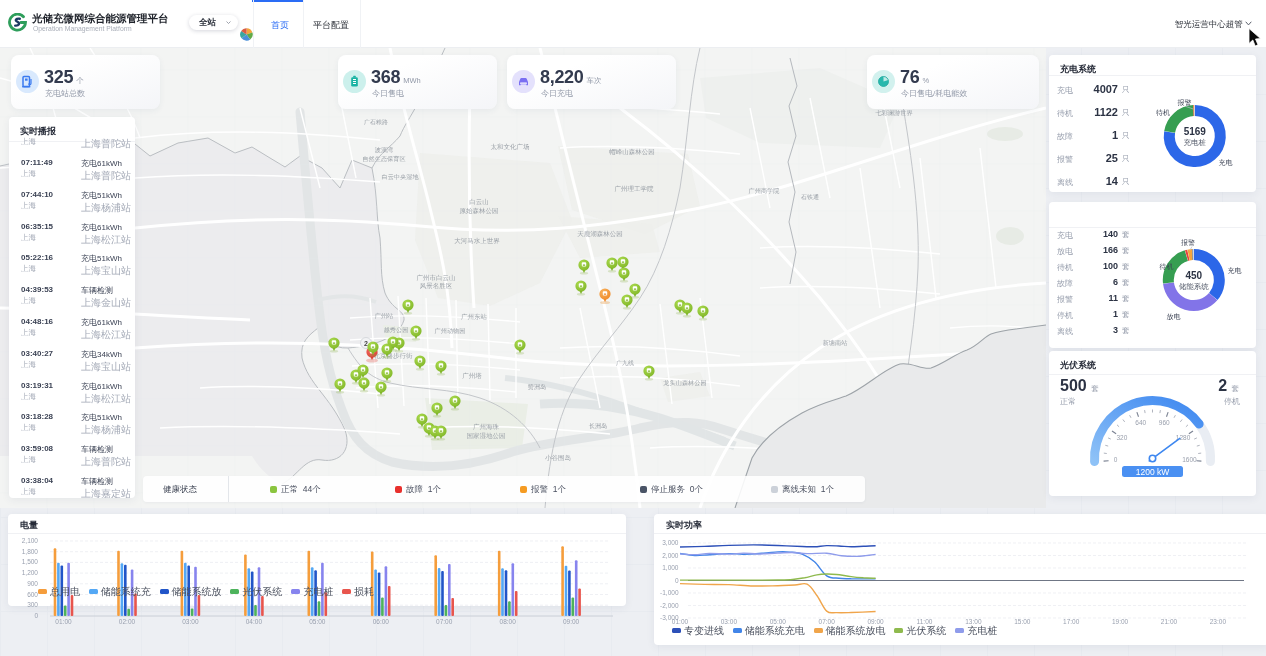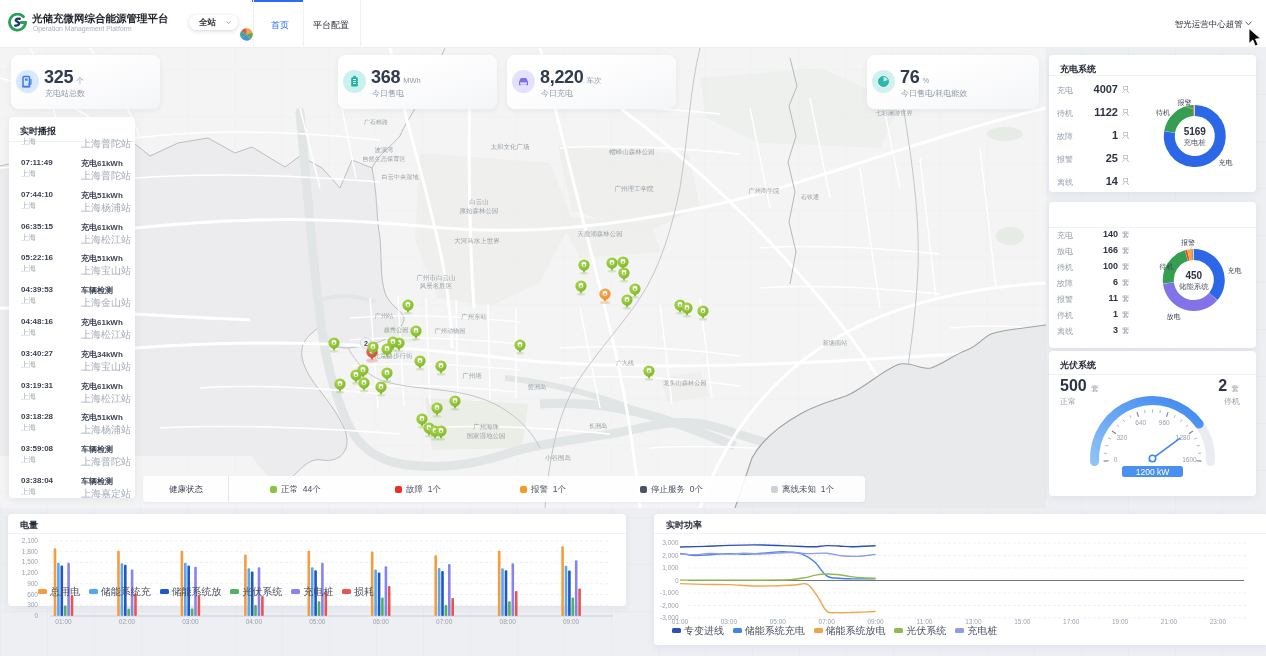--- a/index.html
+++ b/index.html
@@ -25,25 +25,25 @@
 .clab{position:absolute;left:34px;top:33px;font-size:8px;color:#9299a8}
 
 .pn{background:#fff;border-radius:4px;box-shadow:0 2px 8px rgba(40,60,100,.07);z-index:20}
 .pt{position:absolute;left:11px;top:8px;font-size:9px;font-weight:bold;color:#262b38}
 .pdiv{position:absolute;left:0;right:0;height:1px;background:#f0f1f4}
 
 #live{left:9px;top:117px;width:126px;height:381px;overflow:hidden}
 .lrow{position:absolute;left:12px;right:6px;height:32px}
 .lt{position:absolute;left:0;top:0;font-size:8px;font-weight:bold;color:#3b4254}
 .lb{position:absolute;left:0;top:11px;font-size:7.5px;color:#a3a9b6}
-.le{position:absolute;left:60px;top:0;font-size:8px;font-weight:bold;color:#3b4254;white-space:nowrap}
+.le{position:absolute;left:60px;top:0;font-size:8px;font-weight:normal;color:#3b4254;white-space:nowrap}
 .ls{position:absolute;left:60px;top:11px;font-size:10px;color:#a3a9b6;white-space:nowrap}
 
 #health{left:143px;top:476px;width:722px;height:26px;background:rgba(255,255,255,.88);border-radius:4px;z-index:15;box-shadow:0 1px 3px rgba(40,60,100,.05)}
-#health .hl{position:absolute;left:26px;top:8px;font-size:8.5px;color:#3a4050}
+#health .hl{position:absolute;left:20px;top:8px;font-size:8.5px;color:#3a4050}
 #health .hd{position:absolute;left:85px;top:0;width:1px;height:26px;background:#e3e6ea}
 .hi{position:absolute;top:8px;font-size:8.5px;color:#4a5060;white-space:nowrap}
 .hi i{display:inline-block;width:7px;height:7px;border-radius:2px;margin-right:4px;vertical-align:-0.5px}
 
 #p1{left:1049px;top:55px;width:207px;height:137px}
 #p2{left:1049px;top:202px;width:207px;height:146px}
 #p3{left:1049px;top:351px;width:207px;height:145px}
 .srow{position:absolute;left:11px;right:11px;height:10px}
 .sl{position:absolute;left:-3px;top:0;font-size:8px;color:#959cab}
 .sv{position:absolute;left:0;width:58px;top:-2px;font-size:11px;font-weight:bold;color:#2c3344;text-align:right}

